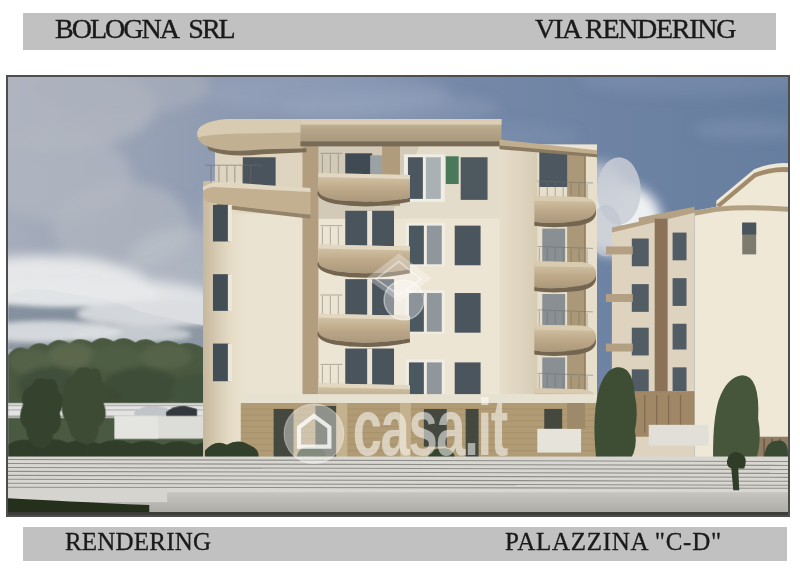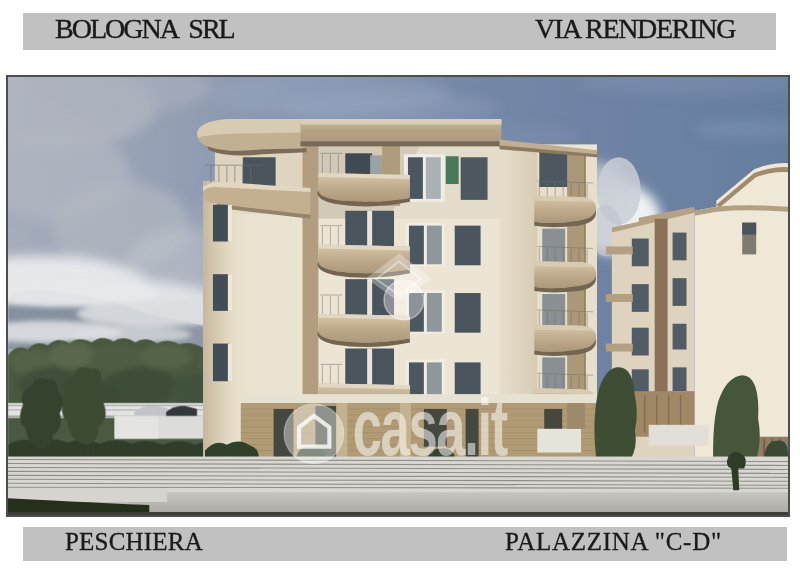--- a/index.html
+++ b/index.html
@@ -12,21 +12,21 @@
   #img{position:absolute;left:6px;top:75px;width:784px;height:442px;
        border:2px solid #4e4e4e;box-sizing:border-box;}
 </style>
 </head>
 <body>
 <div id="page">
   <div id="topbar" class="bar"></div>
   <div id="botbar" class="bar"></div>
   <span class="t" style="left:55px;top:13px;font-size:28px;letter-spacing:-2px;word-spacing:7px;-webkit-text-stroke:0.4px #1a1a1a;">BOLOGNA SRL</span>
   <span class="t" style="left:535px;top:13px;font-size:28px;letter-spacing:-1.3px;-webkit-text-stroke:0.4px #1a1a1a;">VIA RENDERING</span>
-  <span class="t" style="left:65px;top:528px;font-size:25px;letter-spacing:0.2px;-webkit-text-stroke:0.3px #1a1a1a;">PESCHIERA</span>
+  <span class="t" style="left:65px;top:528px;font-size:25px;letter-spacing:0.2px;-webkit-text-stroke:0.3px #1a1a1a;">RENDERING</span>
   <span class="t" style="left:505px;top:528px;font-size:25px;letter-spacing:0.7px;-webkit-text-stroke:0.3px #1a1a1a;">PALAZZINA "C-D"</span>
   <svg id="img" viewBox="6 75 784 442" preserveAspectRatio="none">
     <defs>
       <linearGradient id="sky" x1="0" y1="0" x2="1" y2="0">
         <stop offset="0" stop-color="#a6adbb"></stop>
         <stop offset="0.3" stop-color="#8c99b1"></stop>
         <stop offset="0.6" stop-color="#7487a7"></stop>
         <stop offset="1" stop-color="#667e9f"></stop>
       </linearGradient>
       <linearGradient id="skyv" x1="0" y1="0" x2="0" y2="1">

